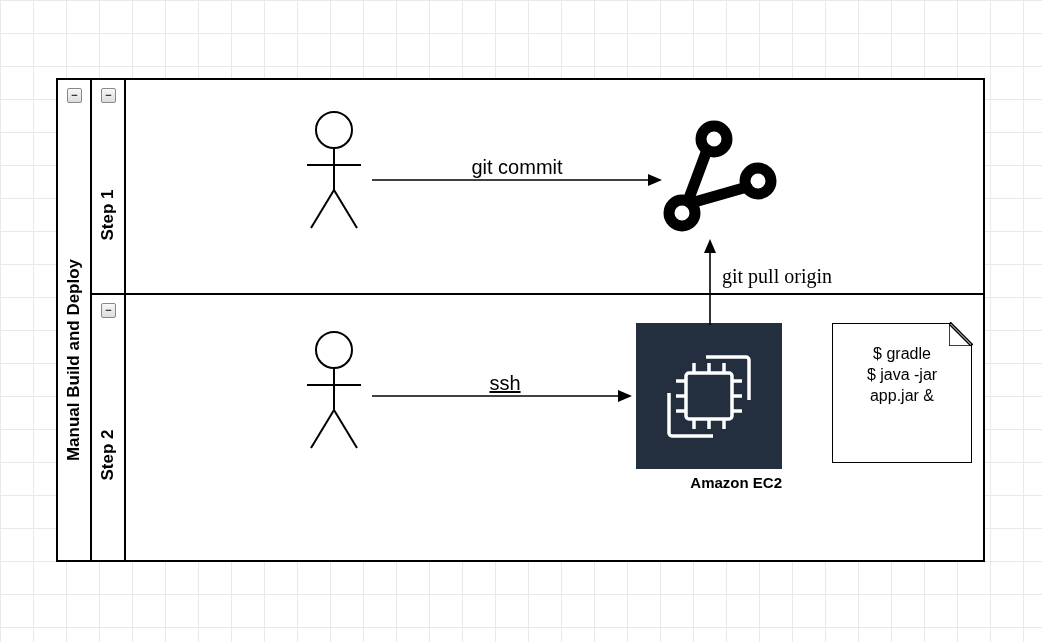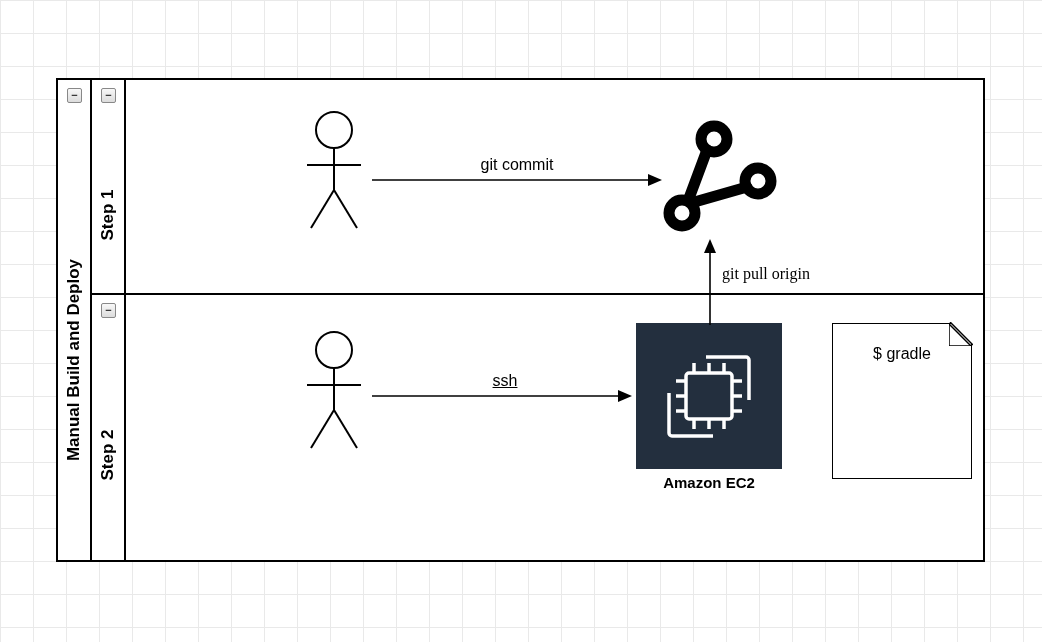--- a/index.html
+++ b/index.html
@@ -55,30 +55,30 @@
     line-height: 1;
     cursor: pointer;
   }
   .divider {
     position: absolute;
     background: #000;
     height: 2px;
   }
   .label {
     position: absolute;
-    font-size: 16px;
+    font-size: 20px;
     color: #000;
     white-space: nowrap;
   }
   .center-label { text-align:center; }
   .ec2-caption {
     position: absolute;
     font-size: 15px;
     font-weight: 700;
-    text-align: center;
+    text-align: right;
     color:#000;
   }
   .note {
     position: absolute;
     background: #fff;
     border: 1.5px solid #000;
     font-size: 16px;
     text-align: center;
     padding-top: 20px;
     line-height: 1.3;
@@ -182,27 +182,29 @@
     </g>
   </svg>
   <div class="ec2-caption" style="left:636px; top:474px; width:146px;">Amazon EC2</div>
 
   <svg style="position:absolute; left:700px; top:239px;" width="20" height="86">
     <line x1="10" y1="86" x2="10" y2="14" stroke="#000" stroke-width="1.6"></line>
     <polygon points="4,14 10,0 16,14" fill="#000"></polygon>
   </svg>
   <div class="label" style="left:722px; top:265px;font-family:Liberation Serif, serif;">git pull origin</div>
 
-  <div class="note" style="left:832px; top:323px; width:140px; height:156px;">
+  <div class="note" style="left:832px; top:323px; width:140px; height:140px;">
     <svg class="note-fold" viewBox="0 0 22 22">
       <polygon points="0,0 22,22 0,22" fill="#fff"></polygon>
       <polyline points="0,0 0,22 22,22" fill="none" stroke="#000" stroke-width="1.5"></polyline>
       <polyline points="0,0 22,22" fill="none" stroke="#000" stroke-width="1.5"></polyline>
     </svg>
     <div>$ gradle</div>
+    <div>$ java -jar</div>
+    <div>app.jar &amp;</div>
   </div>
 
   <svg style="position:absolute; left:949px; top:322px;" width="24" height="24">
     <polygon points="1,0 24,0 24,23" fill="#fff"></polygon>
     <line x1="1" y1="0" x2="24" y2="23" stroke="#000" stroke-width="1.5"></line>
   </svg>
 
 </div>
 
 </body></html>

